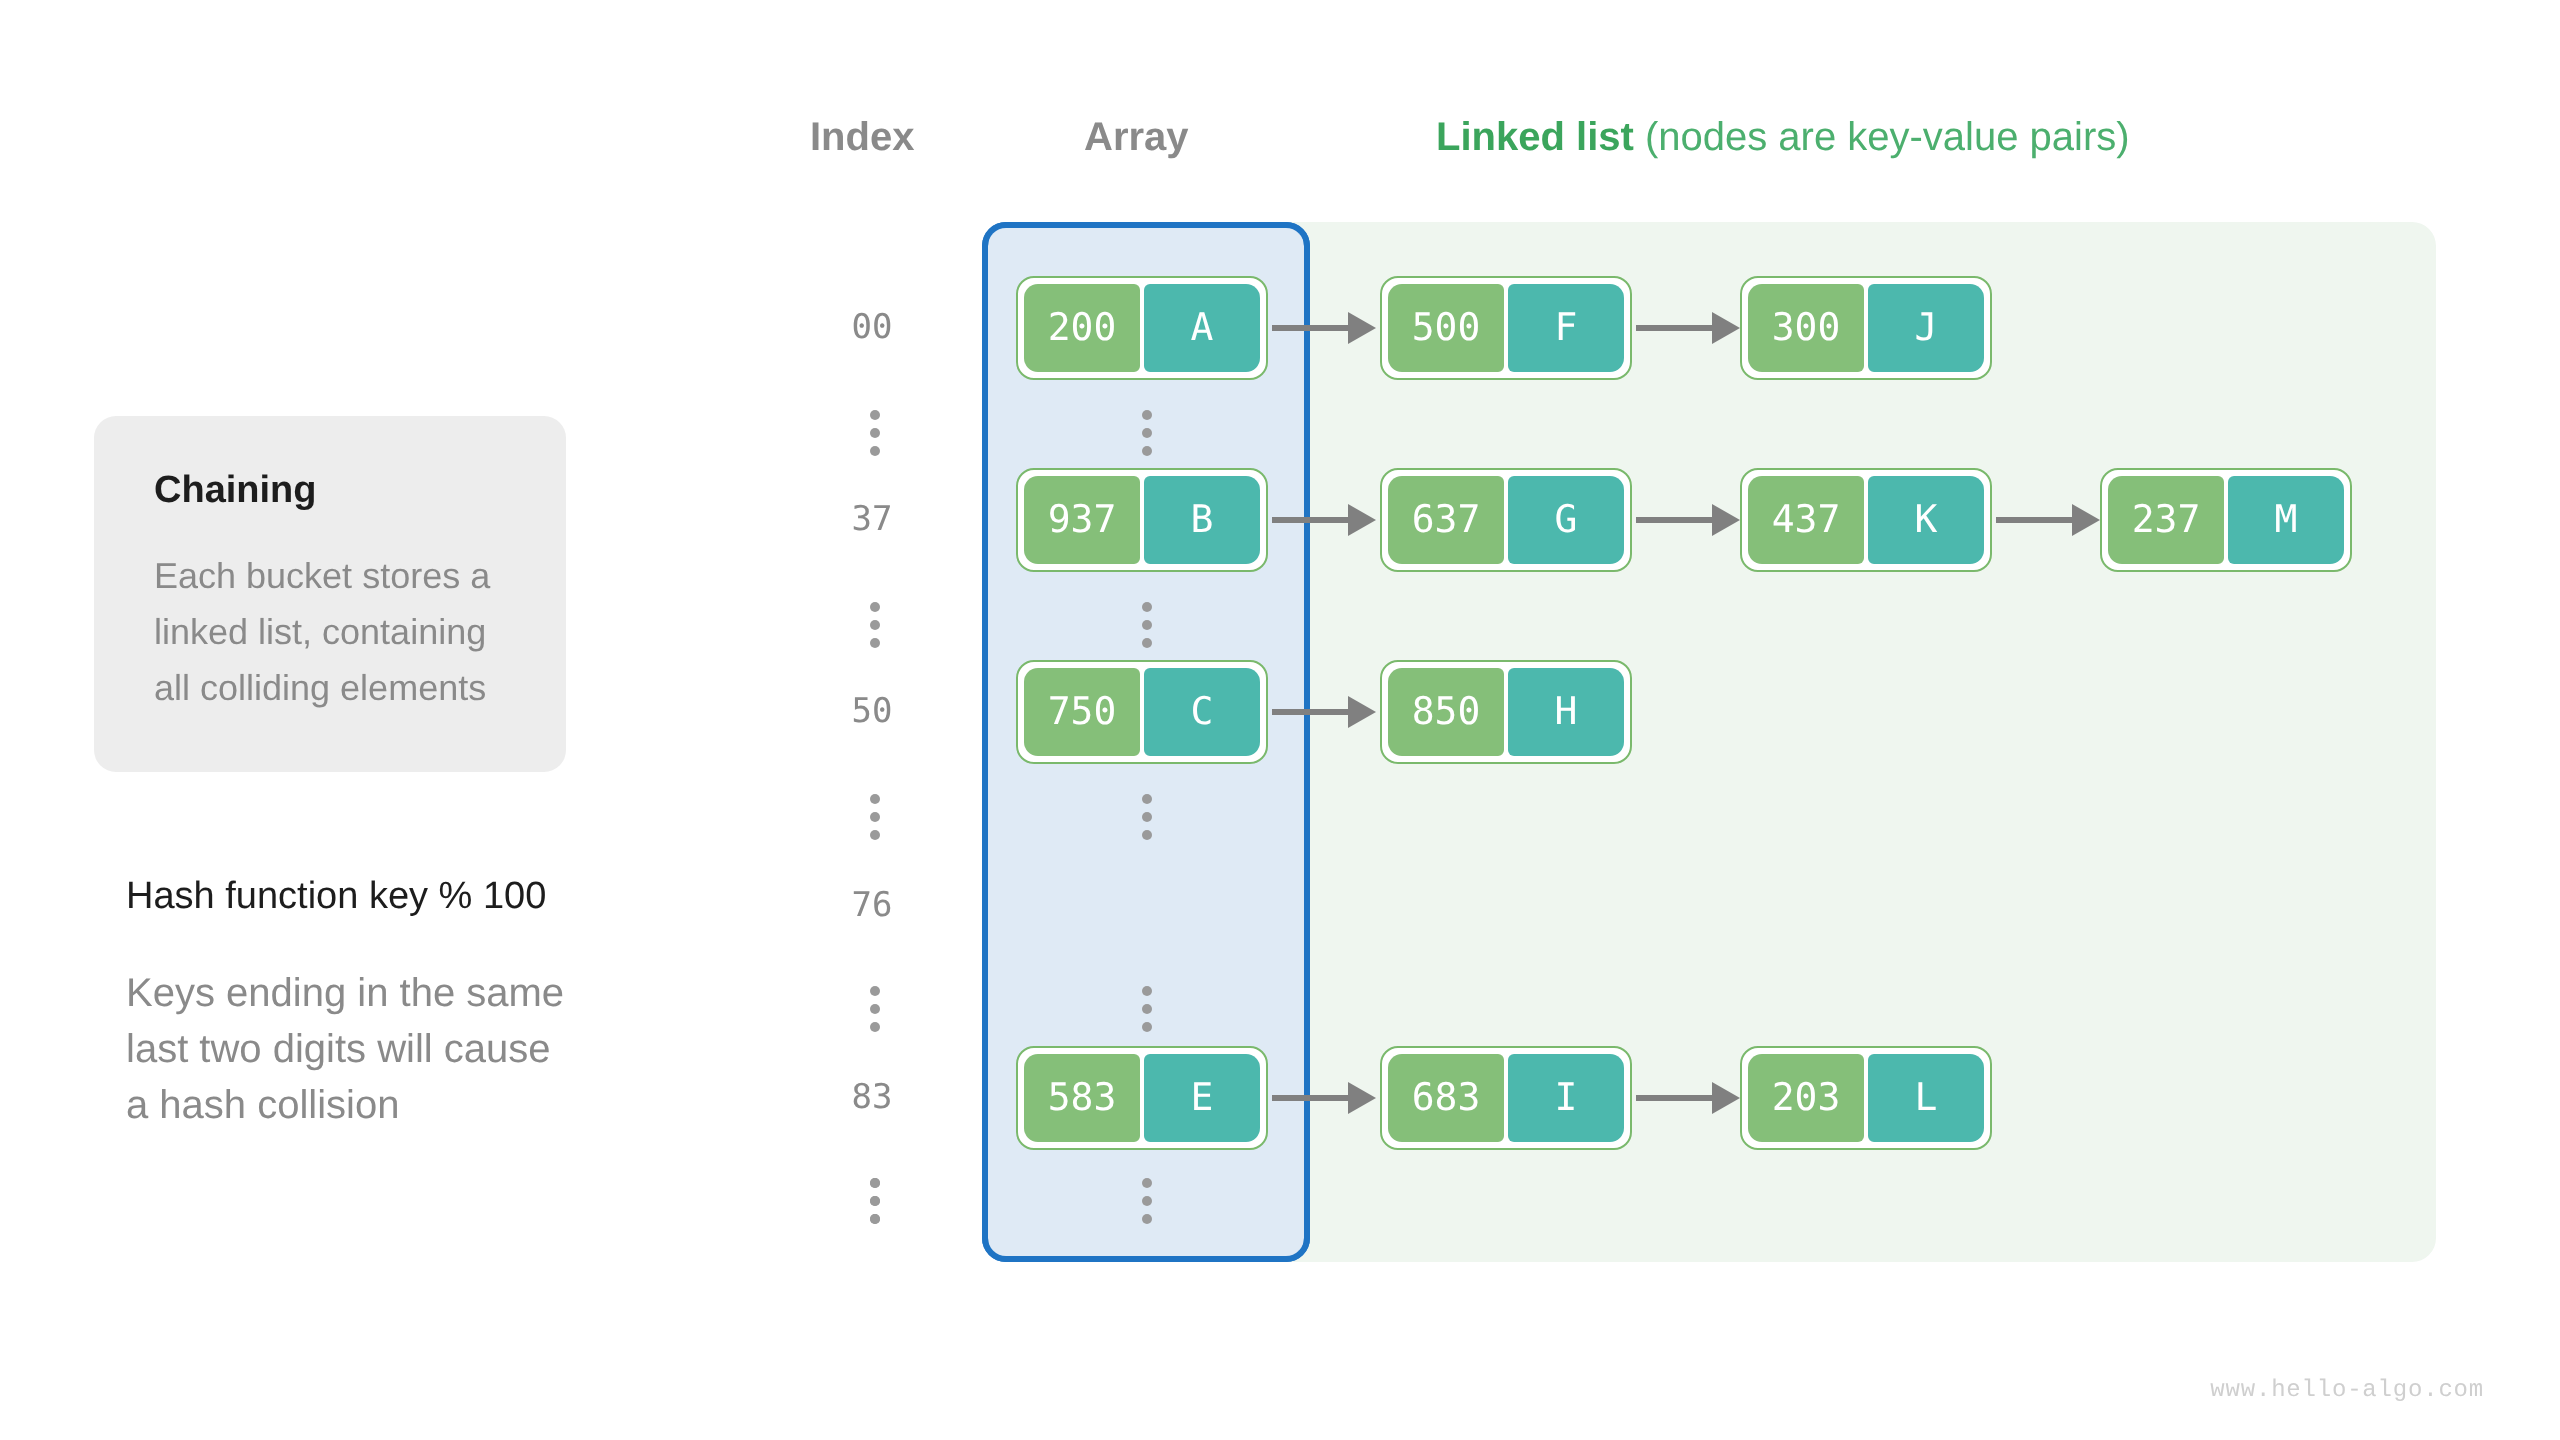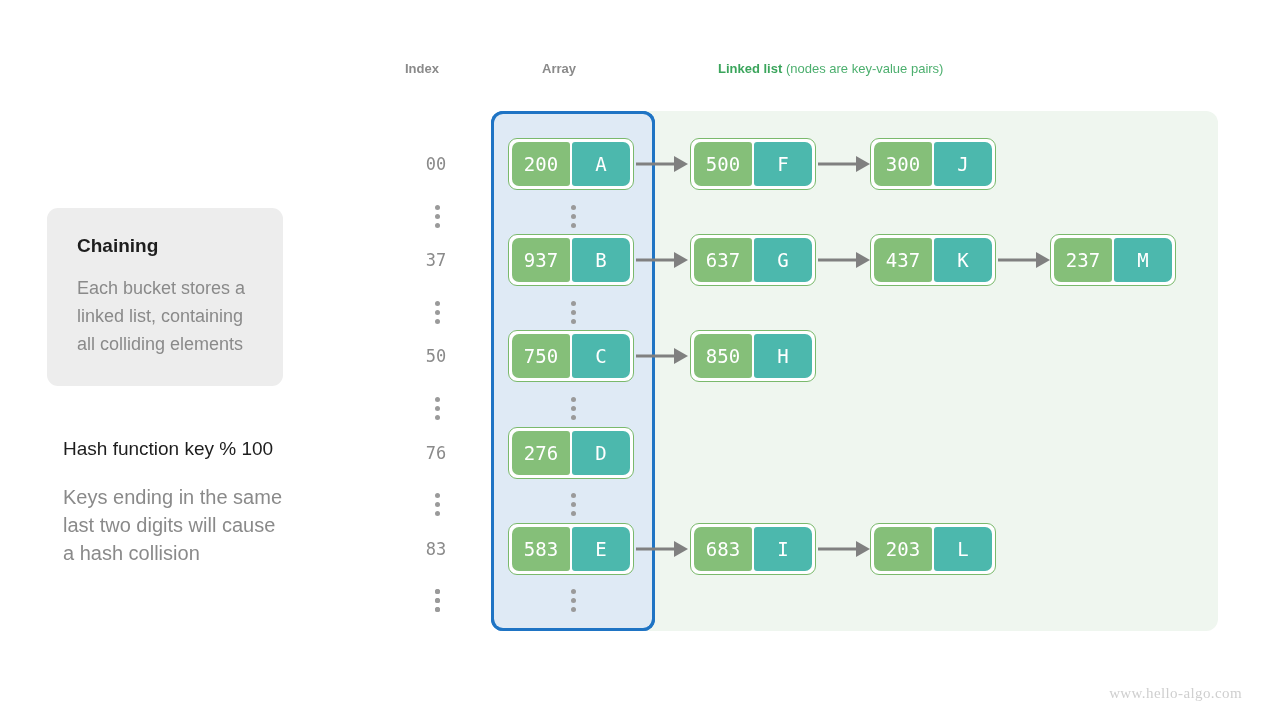--- a/index.html
+++ b/index.html
@@ -12,21 +12,21 @@
     background: #ffffff;
     font-family: "Liberation Sans", sans-serif;
     overflow: hidden;
     position: relative;
   }
 
   
   #headers { position: absolute; top: 56px; left: 0; width: 1280px; height: 34px; }
   .hdr {
     position: absolute;
-    font-size: 13px;
+    font-size: 20px;
     font-weight: bold;
     color: #8a8a8a;
     white-space: nowrap;
     line-height: 26px;
   }
   #hdr-index { left: 405px; }
   #hdr-array { left: 542px; }
   #hdr-linked { left: 718px; }
   #hdr-linked .ll-strong { color: #3ba55c; font-weight: bold; }
   #hdr-linked .ll-sub { color: #4caf6e; font-weight: normal; }
@@ -178,22 +178,22 @@
     color: #8a8a8a;
     line-height: 28px;
     margin: 0;
     white-space: pre-line;
   }
 
   
   #watermark {
     position: absolute;
     right: 38px; bottom: 18px;
-    font-family: Liberation Serif, serif;
-    font-size: 15px;
+    font-family: Liberation Mono, monospace;
+    font-size: 12px;
     color: #cfcfcf;
     letter-spacing: 0.4px;
   }
 </style>
 </head>
 <body>
 
 <div id="headers">
   <div class="hdr" id="hdr-index">Index</div>
   <div class="hdr" id="hdr-array">Array</div>
@@ -291,26 +291,20 @@
         <polygon points="38,20 52,28 38,36" fill="#808080"></polygon>
       </svg>
     </div>
     <div class="node-row" style="left: 690px; top: 328px; align-items: center;">
       <div class="node">
         <div class="cell cell-key">850</div>
         <div class="cell cell-val">H</div>
       </div>
     </div>
     <div class="index-label" style="top: 443px;">76</div>
-    <div class="node-row" style="left: 508px; top: 425px;">
-      <div class="node">
-        <div class="cell cell-key">276</div>
-        <div class="cell cell-val">D</div>
-      </div>
-    </div>
     <div class="index-label" style="top: 539px;">83</div>
     <div class="node-row" style="left: 508px; top: 521px;">
       <div class="node">
         <div class="cell cell-key">583</div>
         <div class="cell cell-val">E</div>
       </div>
     </div>
     <div class="arrow" style="position: absolute; left: 636px; top: 521px;">
       <svg width="52" height="56" viewBox="0 0 52 56">
         <line x1="0" y1="28" x2="39" y2="28" stroke="#808080" stroke-width="3"></line>

